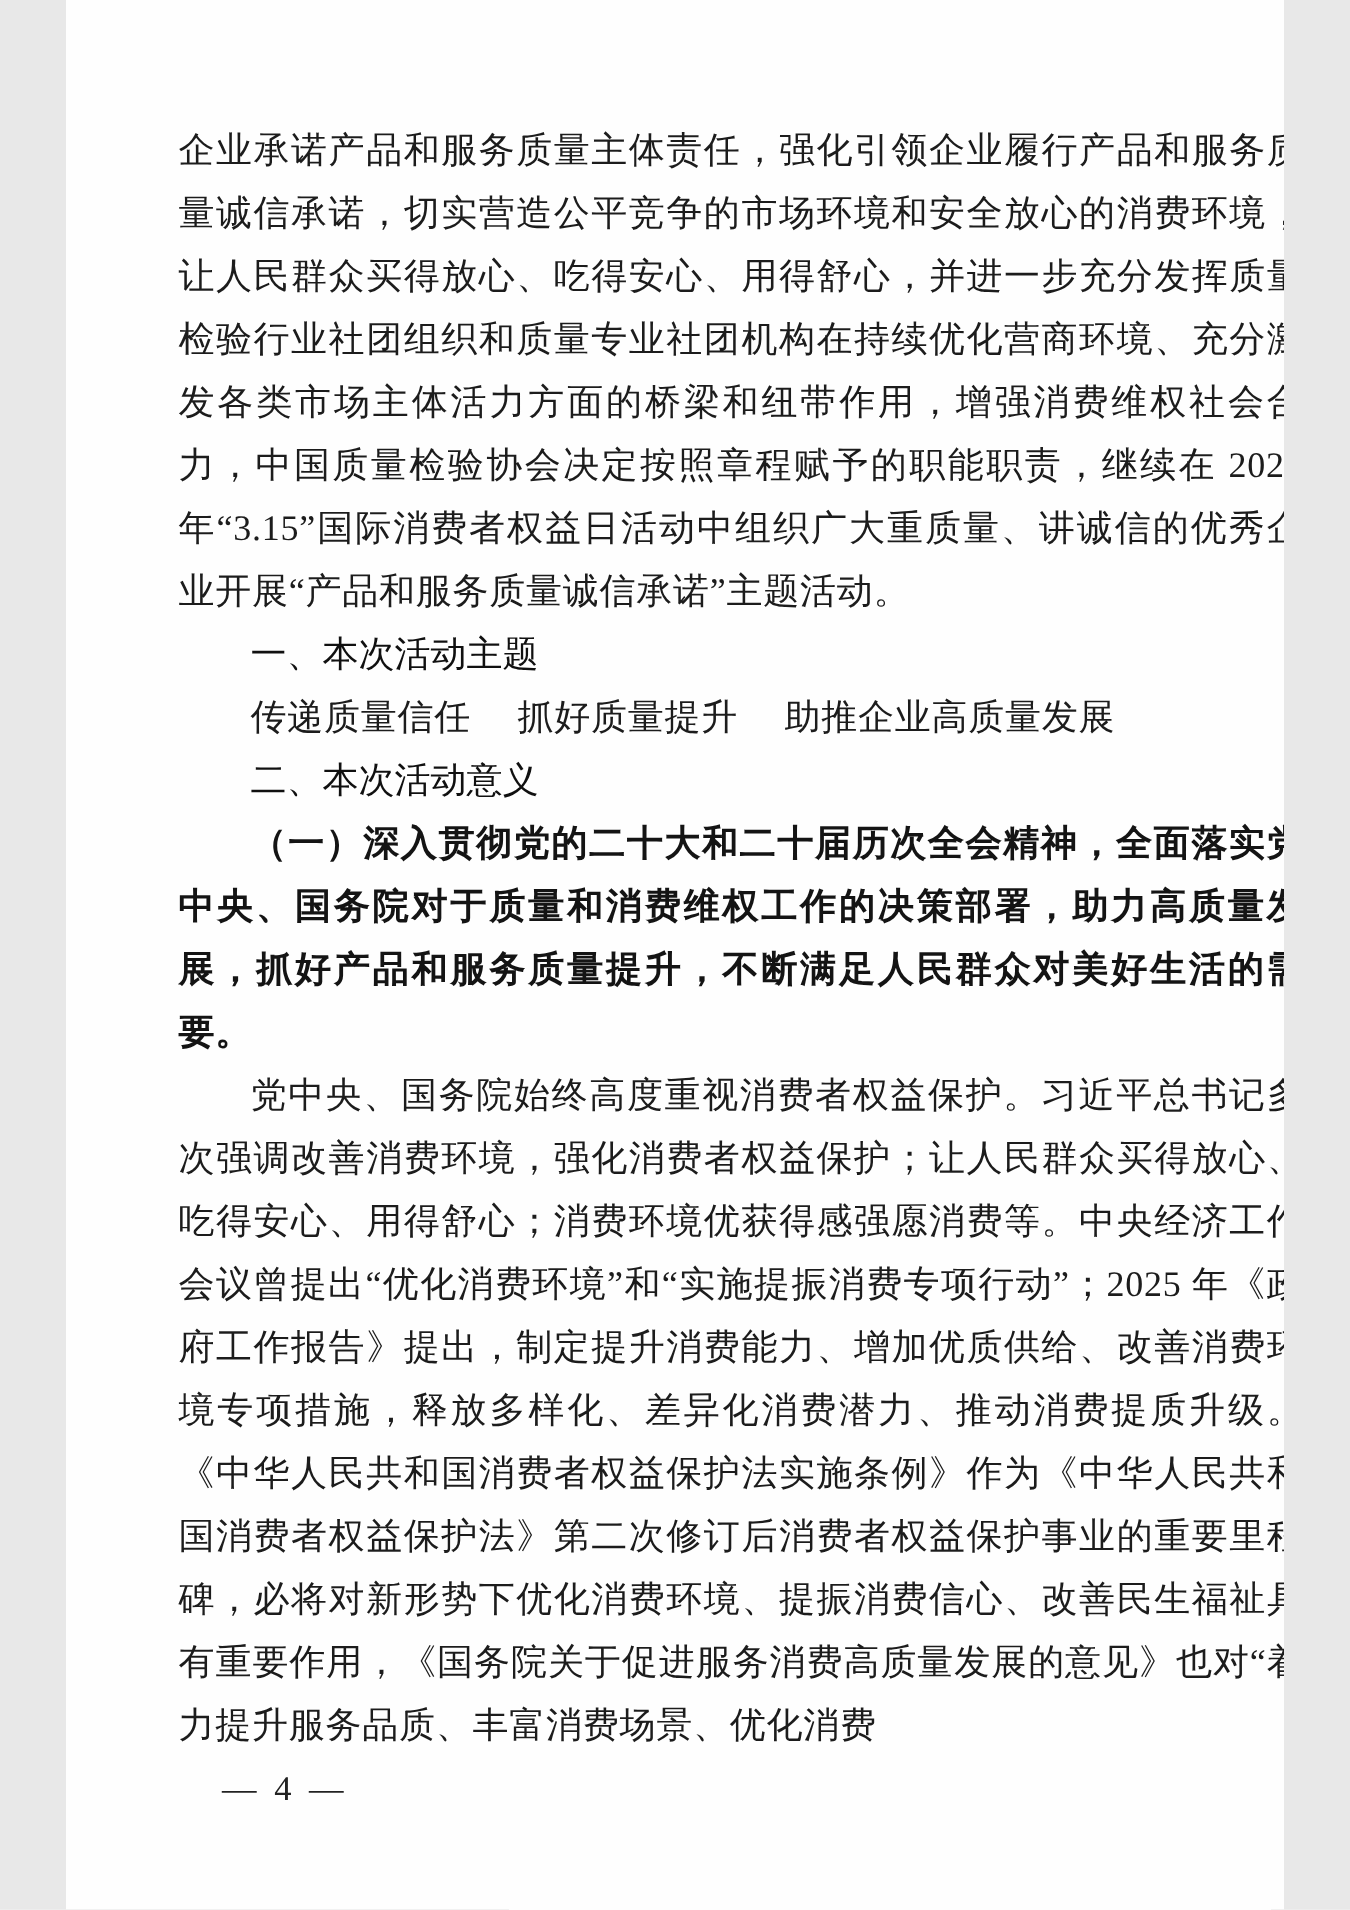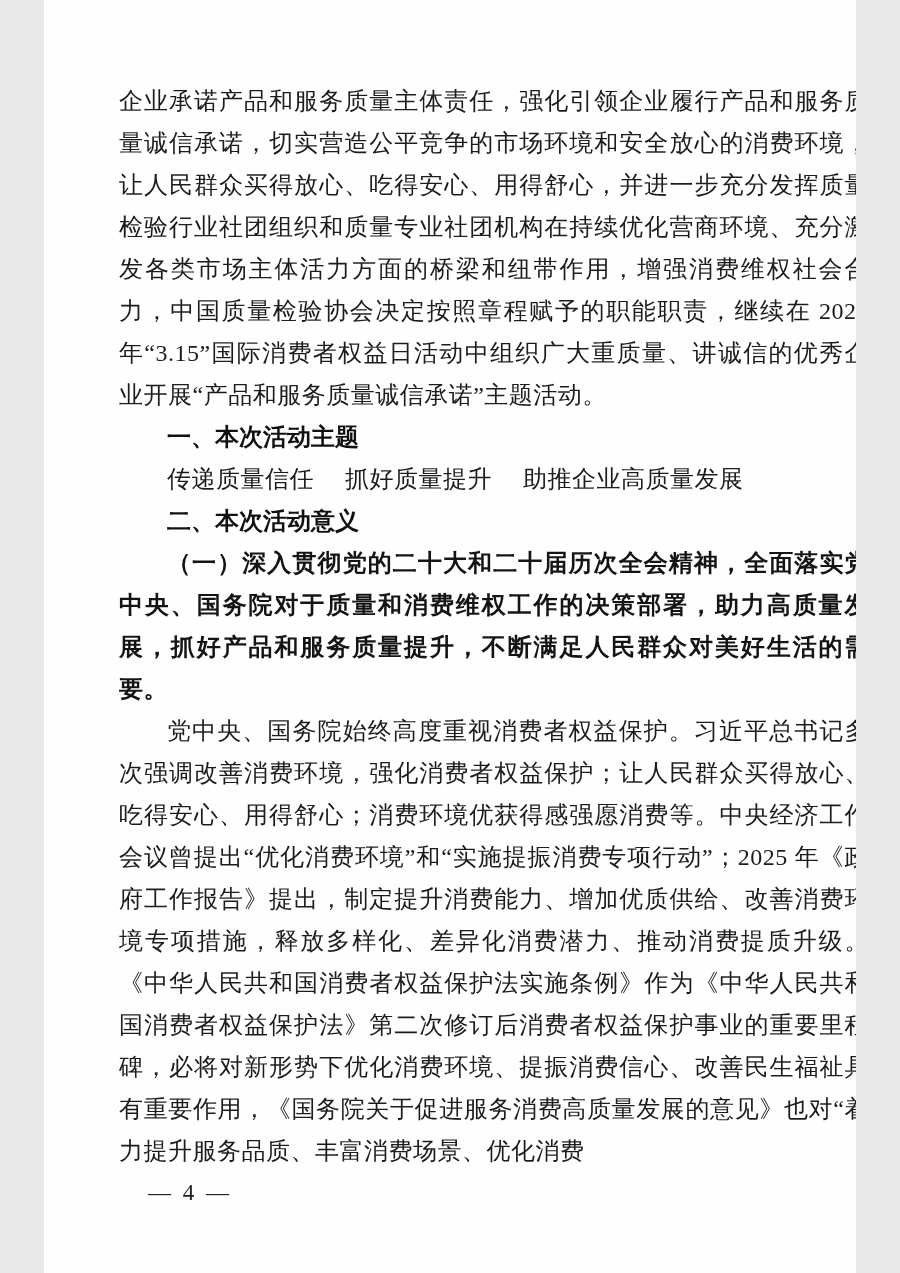--- a/index.html
+++ b/index.html
@@ -34,21 +34,21 @@
     color: #1c1c1c;
     font-weight: 400;
     text-align: justify;
     letter-spacing: 0.5px;
   }
   .indent {
     text-indent: 2em;
   }
   .heading {
     font-family: "Liberation Sans", "DejaVu Sans", sans-serif;
-    font-weight: 700;
+    font-weight: 400;
     color: #101010;
     text-indent: 2em;
     font-size: 24px;
   }
   .theme-line {
     text-align: left;
     font-family: Liberation Serif, serif;
   }
   .bold-point {
     font-weight: 700;

